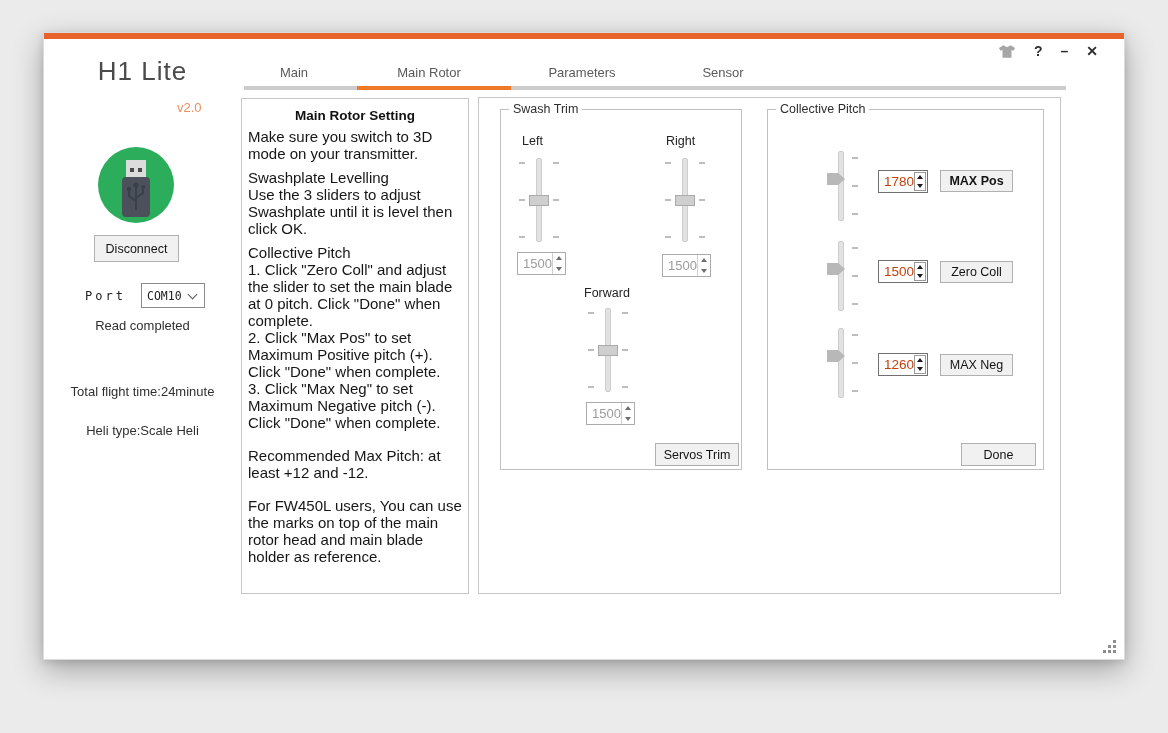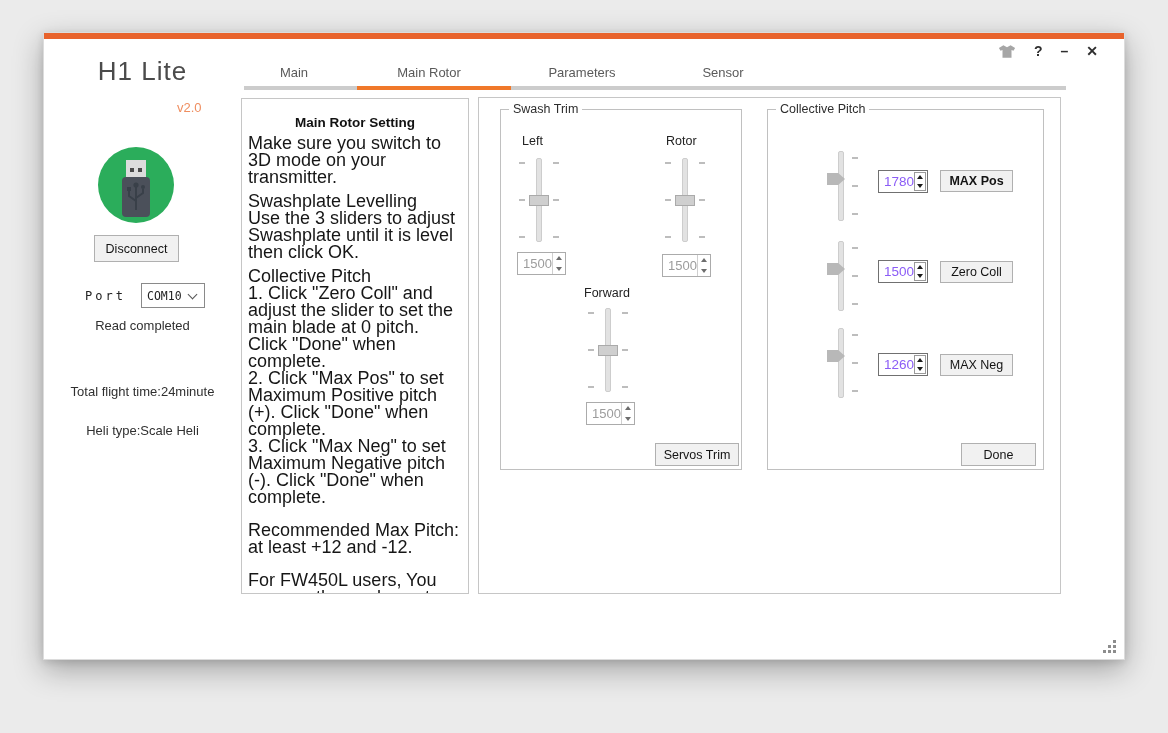--- a/index.html
+++ b/index.html
@@ -53,23 +53,23 @@
     font-size:13px; color:#5a5a5a; cursor:default; }
   .tab-main     { left:195px; }
   .tab-rotor    { left:330px; }
   .tab-params   { left:483px; }
   .tab-sensor   { left:624px; }
   .tab-underline { position:absolute; left:200px; top:53px; width:822px; height:4px; background:#cccccc; }
   .tab-underline .active-seg { position:absolute; left:113px; top:0; width:154px; height:4px; background:#f0782a; }
 
   
   .instr-panel { position:absolute; left:197px; top:65px; width:228px; height:496px;
-    border:1px solid #c6c6c6; background:#fff; padding:16px 6px; overflow:hidden; }
+    border:1px solid #c6c6c6; background:#fff; padding:9px 6px; overflow:hidden; }
   .instr-title { text-align:center; font-size:13.5px; font-weight:bold; color:#111; margin-bottom:5px; }
-  .instr-panel p { font-size:18px; line-height:17px; color:#161616; white-space:pre-line; margin-bottom:7px; }
+  .instr-panel p { font-size:15px; line-height:17px; color:#161616; white-space:pre-line; margin-bottom:7px; }
   .instr-panel p.gap { margin-top:16px; }
 
   .main-panel { position:absolute; left:434px; top:64px; width:583px; height:497px;
     border:1px solid #c6c6c6; background:#fff; }
 
   .groupbox { position:absolute; border:1px solid #c0c0c0; background:#fff; }
   .gb-swash { left:21px; top:11px; width:242px; height:361px; }
   .gb-coll  { left:288px; top:11px; width:277px; height:361px; }
   .gb-legend { position:absolute; top:-8px; left:8px; background:#fff; padding:0 4px;
     font-size:12.5px; color:#2e2e2e; }
@@ -95,21 +95,21 @@
     flex-direction:column; justify-content:space-between; }
   .thumb-arrow { position:absolute; left:3px; top:22px; width:18px; height:12px;
     background:#b8b8b8; clip-path:polygon(0 0,62% 0,100% 50%,62% 100%,0 100%); }
 
   
   .spin { position:absolute; height:23px; background:#fff; display:flex; align-items:stretch; }
   .spin.gray { width:49px; border:1px solid #ababab; }
   .spin.dark { width:50px; border:1px solid #707070; }
   .spin-val { flex:1; font-size:13px; display:flex; align-items:center; padding-left:5px; }
   .spin.gray .spin-val { color:#9c9c9c; }
-  .spin.dark .spin-val { color:#8b5cf6; font-size:13.5px; }
+  .spin.dark .spin-val { color:#c2410c; font-size:13.5px; }
   .spin-btns { width:15px; display:flex; flex-direction:column; }
   .spin.gray .spin-btns { border-left:1px solid #cfcfcf; }
   .spin.dark .spin-btns { border:1px solid #9a9a9a; margin:1px 1px 1px 0; width:16px; }
   .sb { flex:1; display:flex; align-items:center; justify-content:center; }
   .tri-up { width:0; height:0; border-left:3px solid transparent; border-right:3px solid transparent; border-bottom:4px solid #6d6d6d; }
   .tri-down { width:0; height:0; border-left:3px solid transparent; border-right:3px solid transparent; border-top:4px solid #6d6d6d; }
   .spin.dark .tri-up { border-bottom-color:#1a1a1a; }
   .spin.dark .tri-down { border-top-color:#1a1a1a; }
 
   .gb-btn { position:absolute; }
@@ -192,21 +192,21 @@
     <p class="gap">Recommended Max Pitch: at least +12 and -12.</p>
     <p class="gap">For FW450L users, You can use the marks on top of the main rotor head and main blade holder as reference.</p>
   </div>
 
   <div class="main-panel">
 
     <div class="groupbox gb-swash">
       <span class="gb-legend">Swash Trim</span>
 
       <span class="slider-label" style="left:21px;top:24px;">Left</span>
-      <span class="slider-label" style="left:165px;top:24px;">Rotor</span>
+      <span class="slider-label" style="left:165px;top:24px;">Right</span>
 
       <div class="vslider" style="left:16px;top:44px;">
         <div class="ticks t-left">
             <i></i>
             <i></i>
             <i></i>
           </div>
         <div class="track"></div>
         <div class="thumb-rect"></div>
         <div class="ticks t-right">

